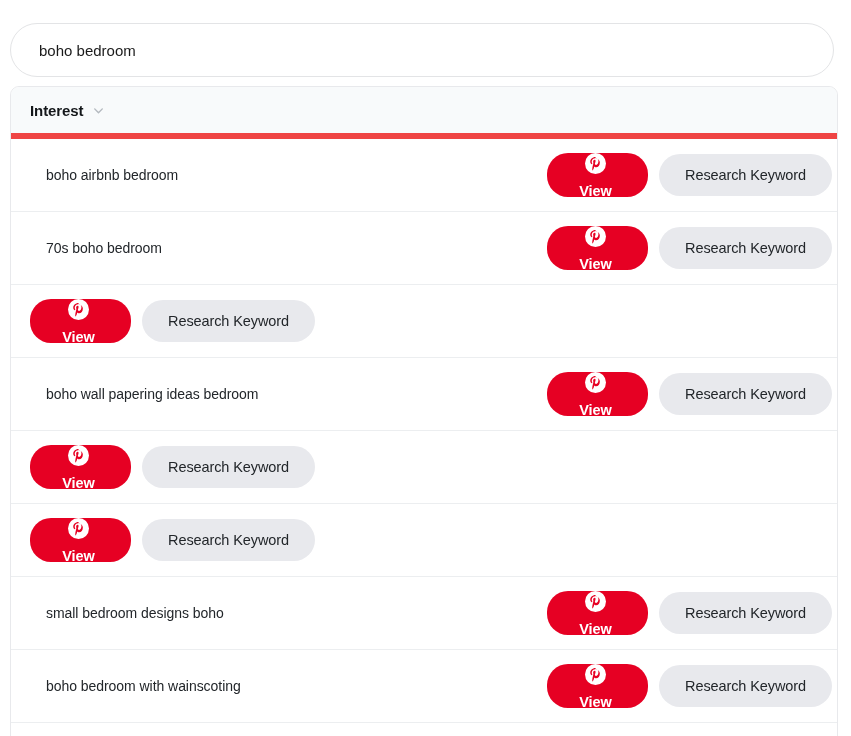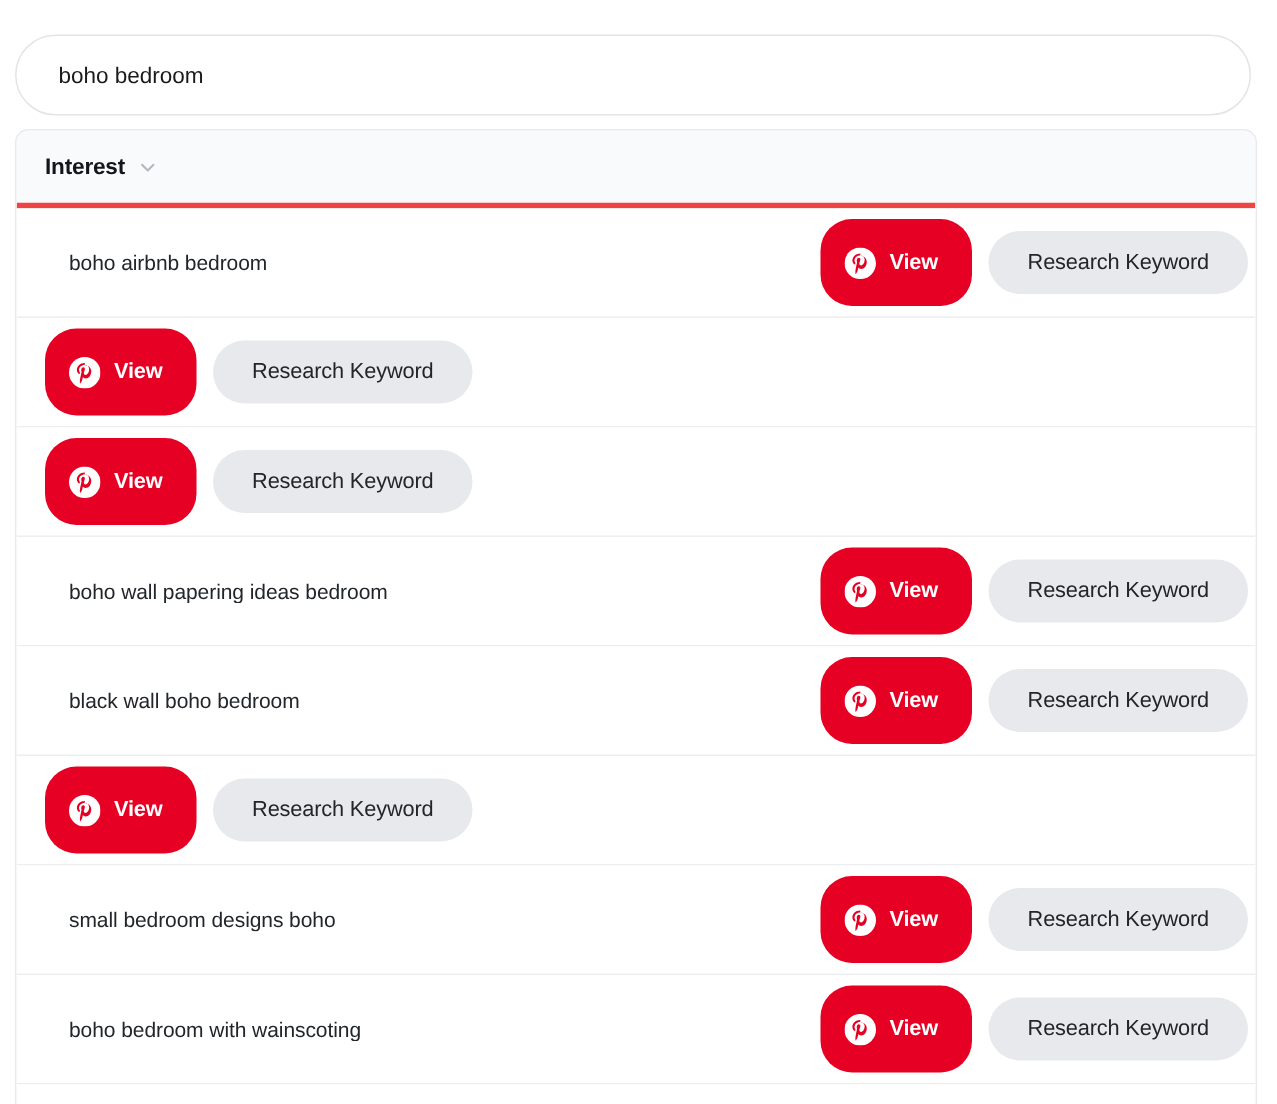--- a/index.html
+++ b/index.html
@@ -52,21 +52,21 @@
     width: 828px;
     border: 1px solid #e8e9ec;
     border-radius: 9px 9px 0 0;
     background: #ffffff;
     overflow: hidden;
   }
 
   .table-header {
     height: 52px;
     background: #f8fafb;
-    border-bottom: 4px solid #ef4444;
+    border-bottom: 6px solid #ef4444;
     display: flex;
     align-items: center;
     padding: 0 0 0 19px;
     border-radius: 8px 8px 0 0;
   }
   .header-cell {
     display: flex;
     align-items: center;
     gap: 9px;
     cursor: pointer;
@@ -110,32 +110,33 @@
     align-items: center;
     gap: 11px;
     padding-right: 5px;
   }
 
   .btn-view {
     display: inline-flex;
     align-items: center;
     justify-content: flex-start;
     gap: 9px;
-    height: 58px;
+    height: 44px;
     min-width: 101px;
     padding: 0 20px 0 16px;
     border: none;
     border-radius: 21px;
     background: #e60023;
     color: #ffffff;
     font-family: "Liberation Sans", sans-serif;
     font-size: 14.5px;
     font-weight: bold;
     cursor: pointer;
     letter-spacing: -0.1px;
+    flex-direction: column;
   }
   .pinterest-icon {
     display: block;
     width: 21px;
     height: 21px;
     line-height: 0;
     flex: 0 0 auto;
   }
 
   .btn-research {
@@ -192,20 +193,21 @@
         </span>
         <span>View</span>
       </button>
       <button class="btn-research">
         <span>Research Keyword</span>
       </button>
     </div>
   </div>
 
   <div class="table-row">
+    <div class="row-keyword">70s boho bedroom</div>
     <div class="row-actions">
       <button class="btn-view">
         <span class="pinterest-icon">
           <svg viewBox="0 0 24 24" width="21" height="21">
             <circle cx="12" cy="12" r="12" fill="#ffffff"></circle>
             <path fill="#e60023" d="M12.2 4.6c-4.1 0-6.2 2.8-6.2 5.2 0 1.4.55 2.65 1.72 3.12.2.08.37 0 .43-.2.04-.15.13-.5.17-.65.06-.2.04-.28-.11-.46-.34-.4-.55-.9-.55-1.63 0-2.1 1.6-3.98 4.16-3.98 2.27 0 3.52 1.37 3.52 3.2 0 2.41-1.08 4.45-2.68 4.45-.88 0-1.54-.72-1.33-1.6.25-1.06.75-2.2.75-2.96 0-.68-.37-1.25-1.14-1.25-.9 0-1.63.92-1.63 2.15 0 .79.27 1.32.27 1.32S8.6 16.2 8.44 16.9c-.32 1.34-.05 2.98-.03 3.15.01.1.14.12.2.05.08-.1 1.1-1.34 1.44-2.58.1-.35.57-2.2.57-2.2.28.53 1.1.99 1.98.99 2.6 0 4.37-2.35 4.37-5.5 0-2.38-2.04-4.6-5.14-4.6z"></path>
           </svg>
         </span>
         <span>View</span>
       </button>
@@ -244,21 +246,20 @@
         </span>
         <span>View</span>
       </button>
       <button class="btn-research">
         <span>Research Keyword</span>
       </button>
     </div>
   </div>
 
   <div class="table-row">
-    <div class="row-keyword">black wall boho bedroom</div>
     <div class="row-actions">
       <button class="btn-view">
         <span class="pinterest-icon">
           <svg viewBox="0 0 24 24" width="21" height="21">
             <circle cx="12" cy="12" r="12" fill="#ffffff"></circle>
             <path fill="#e60023" d="M12.2 4.6c-4.1 0-6.2 2.8-6.2 5.2 0 1.4.55 2.65 1.72 3.12.2.08.37 0 .43-.2.04-.15.13-.5.17-.65.06-.2.04-.28-.11-.46-.34-.4-.55-.9-.55-1.63 0-2.1 1.6-3.98 4.16-3.98 2.27 0 3.52 1.37 3.52 3.2 0 2.41-1.08 4.45-2.68 4.45-.88 0-1.54-.72-1.33-1.6.25-1.06.75-2.2.75-2.96 0-.68-.37-1.25-1.14-1.25-.9 0-1.63.92-1.63 2.15 0 .79.27 1.32.27 1.32S8.6 16.2 8.44 16.9c-.32 1.34-.05 2.98-.03 3.15.01.1.14.12.2.05.08-.1 1.1-1.34 1.44-2.58.1-.35.57-2.2.57-2.2.28.53 1.1.99 1.98.99 2.6 0 4.37-2.35 4.37-5.5 0-2.38-2.04-4.6-5.14-4.6z"></path>
           </svg>
         </span>
         <span>View</span>
       </button>

